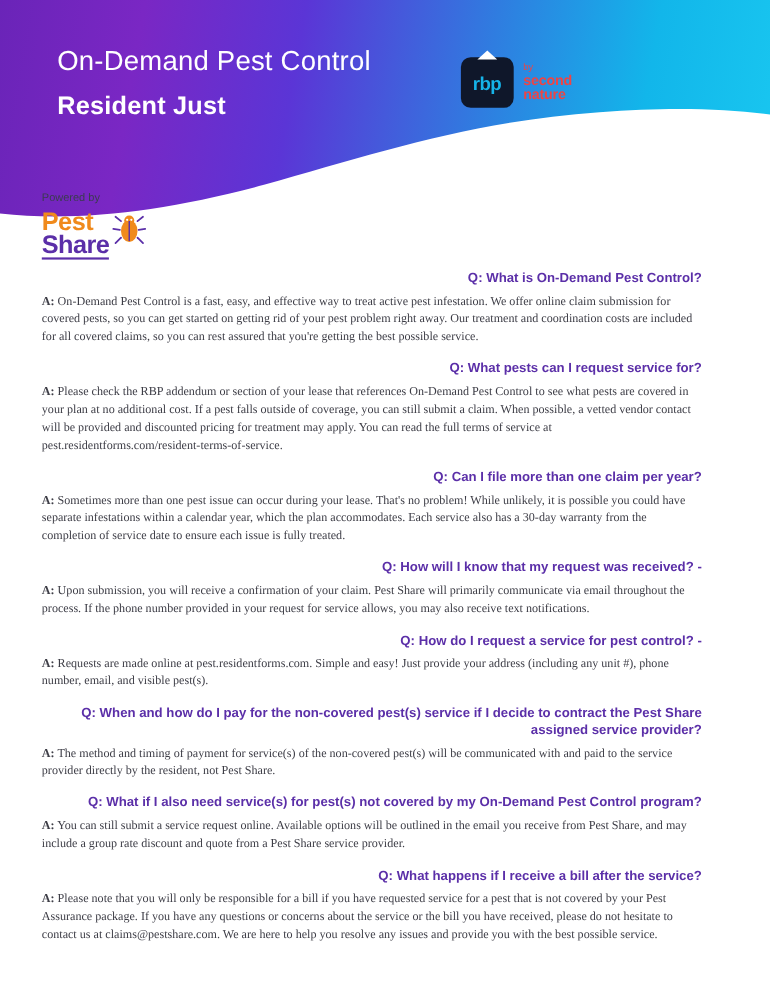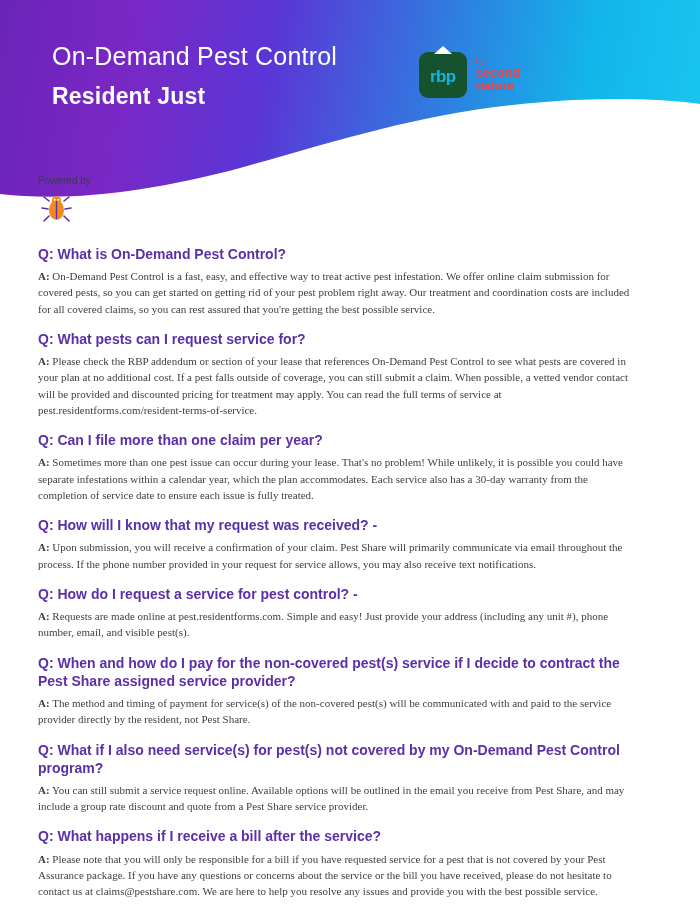--- a/index.html
+++ b/index.html
@@ -64,21 +64,21 @@
     position: absolute;
     right: 72px;
     top: 52px;
     display: flex;
     align-items: center;
     gap: 9px;
   }
   .rbp-badge {
     width: 48px;
     height: 46px;
-    background: #14532d;
+    background: #0f172a;
     border-radius: 9px 9px 9px 9px;
     position: relative;
     display: flex;
     align-items: center;
     justify-content: center;
   }
   .rbp-badge:before {
     content: "";
     position: absolute;
     top: -6px;
@@ -164,24 +164,25 @@
     position: absolute;
     left: 38px;
     top: 245px;
     width: 600px;
   }
   .faq-item {
     margin-bottom: 13px;
   }
   .faq-q {
     color: #5b2fa8;
-    font-size: 14px;
+    font-size: 12px;
     font-weight: bold;
     margin-bottom: 5px;
     line-height: 1.3;
+    text-align: right;
   }
   .faq-a {
     color: #3d3d46;
     font-size: 11px;
     line-height: 1.48;
     font-family: Liberation Serif, serif;
   }
   .faq-a b {
     font-weight: bold;
   }
@@ -209,20 +210,24 @@
         <div class="sn-name">second</div>
         <div class="sn-name">nature</div>
       </div>
     </div>
   </div>
 </div>
 
 <div class="powered">
   <div class="powered-by">Powered by</div>
   <div class="ps-logo">
+    <div class="ps-words">
+      <div class="ps-pest">Pest</div>
+      <div class="ps-share">Share</div>
+    </div>
     <svg class="ps-bug" width="34" height="34" viewBox="0 0 34 34">
       <g stroke="#5b2fa8" stroke-width="1.6" stroke-linecap="round">
         <line x1="9" y1="9" x2="4" y2="5"></line>
         <line x1="24" y1="9" x2="29" y2="5"></line>
         <line x1="8" y1="17" x2="2" y2="16"></line>
         <line x1="25" y1="17" x2="31" y2="16"></line>
         <line x1="9" y1="24" x2="4" y2="29"></line>
         <line x1="24" y1="24" x2="29" y2="29"></line>
       </g>
       <ellipse cx="16.5" cy="18" rx="7.5" ry="10" fill="#f08a1c"></ellipse>

